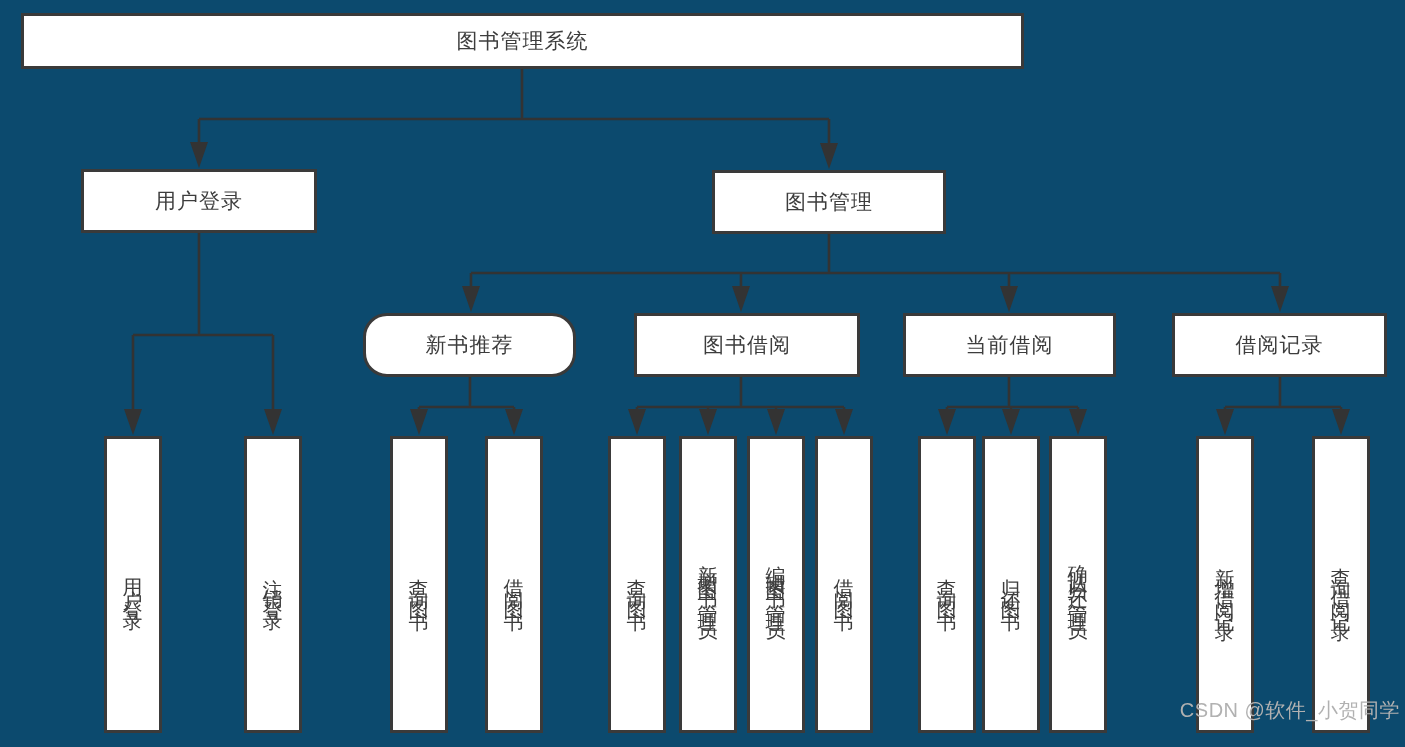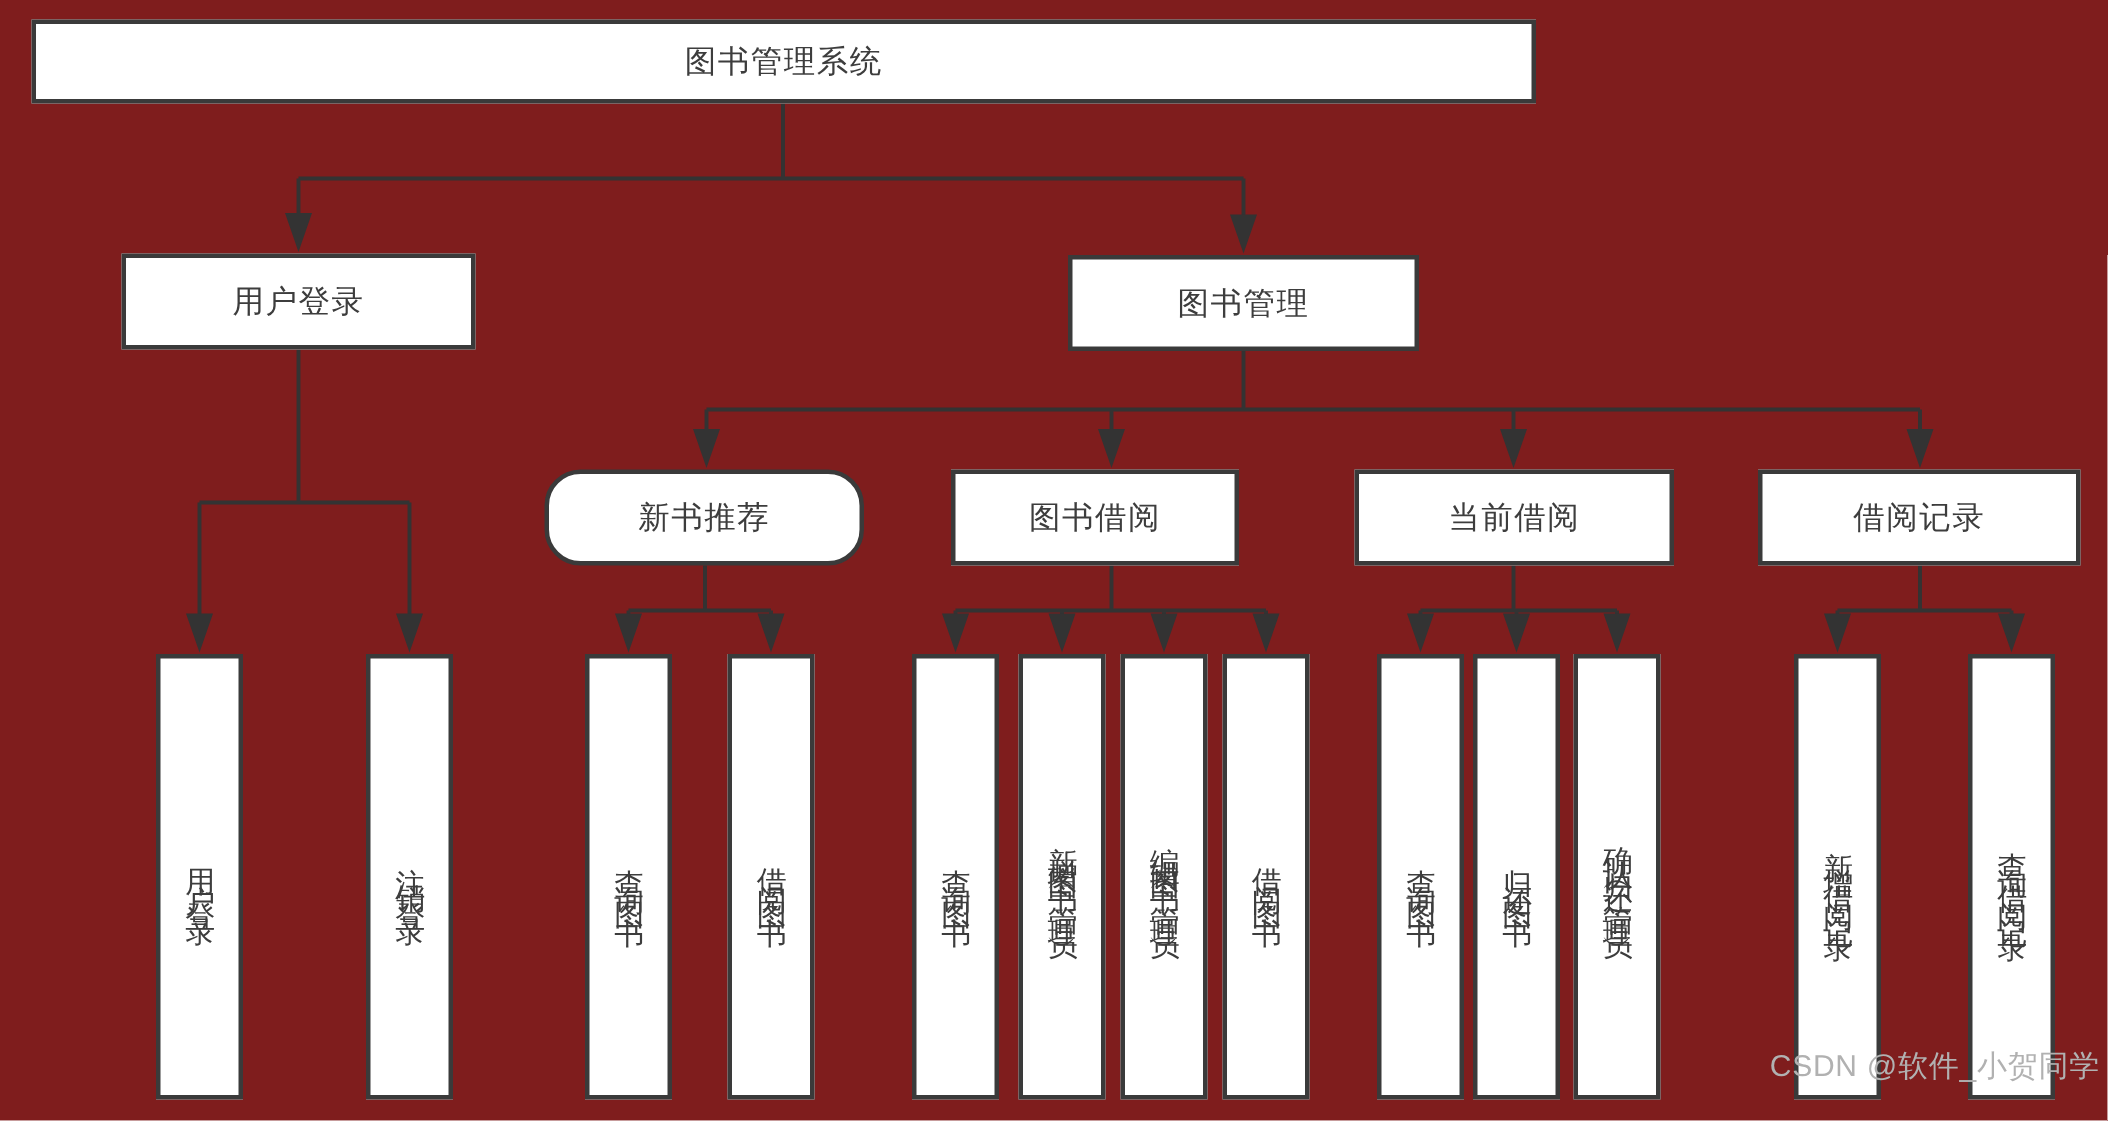--- a/index.html
+++ b/index.html
@@ -5,21 +5,21 @@
   html, body {
     margin: 0;
     padding: 0;
     background: #ffffff;
     font-family: "Liberation Sans", "DejaVu Sans", sans-serif;
   }
   #canvas {
     position: relative;
     width: 1405px;
     height: 747px;
-    background: #7f1d1d;
+    background: #0c4a6e;
     overflow: hidden;
   }
   #connectors {
     position: absolute;
     left: 0; top: 0;
     width: 1405px;
     height: 747px;
     z-index: 1;
   }
   .box {
@@ -41,21 +41,21 @@
     letter-spacing: 11px;
     line-height: 1;
   }
   .vbox.long span { letter-spacing: 8px; }
 
   
   #n-root  { left: 21px;   top: 13px;  width: 1003px; height: 56px; }
   #n-ulog  { left: 81px;   top: 169px; width: 236px;  height: 64px; }
   #n-bmgmt { left: 712px;  top: 170px; width: 234px;  height: 64px; }
   #n-nb    { left: 363px;  top: 313px; width: 213px;  height: 64px; border-radius: 24px; }
-  #n-bb    { left: 634px;  top: 313px; width: 192px;  height: 64px; }
+  #n-bb    { left: 634px;  top: 313px; width: 226px;  height: 64px; }
   #n-cb    { left: 903px;  top: 313px; width: 213px;  height: 64px; }
   #n-br    { left: 1172px; top: 313px; width: 215px;  height: 64px; }
 
   
   .leaf { top: 436px; width: 58px; height: 297px; border-width: 3px; }
   #l1  { left: 104px; }
   #l2  { left: 244px; }
   #l3  { left: 390px; }
   #l4  { left: 485px; }
   #l5  { left: 608px; }

